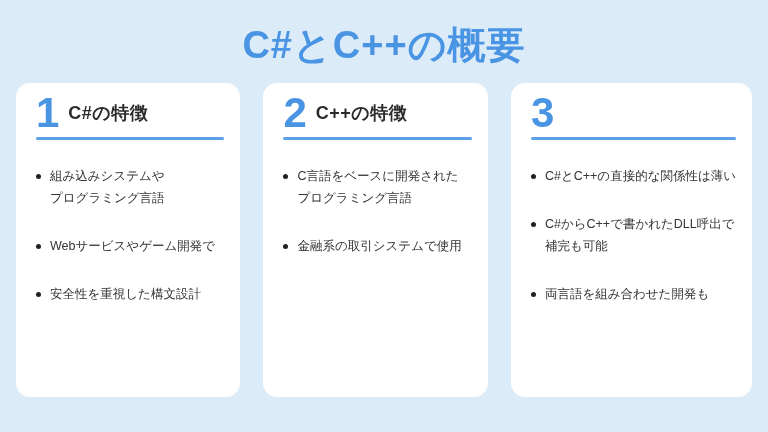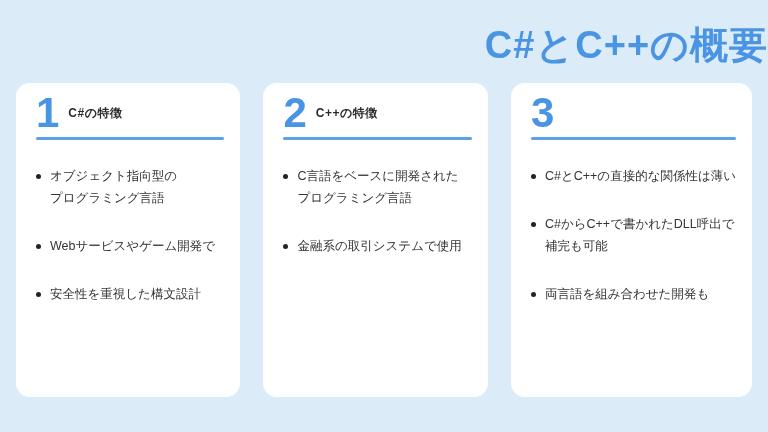--- a/index.html
+++ b/index.html
@@ -7,21 +7,21 @@
     position: relative;
     width: 768px;
     height: 432px;
     background: var(--bg, #dcebf8);
     font-family: "Liberation Sans", "DejaVu Sans", sans-serif;
     overflow: hidden;
   }
   .title {
     margin: 0;
     padding-top: 20px;
-    text-align: right;
+    text-align: center;
     font-size: 38px;
     font-weight: 800;
     letter-spacing: 1px;
     color: var(--accent, #4a94e4);
   }
   .cards {
     position: absolute;
     top: 83px;
     left: 16px;
     right: 16px;
@@ -43,21 +43,21 @@
     height: 44px;
   }
   .card-number {
     font-size: 42px;
     font-weight: 800;
     line-height: 44px;
     color: var(--accent, #4a94e4);
   }
   .card-heading {
     margin: 0;
-    font-size: 12px;
+    font-size: 18px;
     font-weight: 700;
     letter-spacing: 0.5px;
     color: var(--heading, #2b2b2b);
     white-space: nowrap;
   }
   .rule {
     height: 3px;
     border-radius: 2px;
     background: var(--underline, #5ca0e8);
     margin-top: 2px;
@@ -97,21 +97,21 @@
     <section class="card">
       <div class="card-header">
         <span class="card-number">1</span>
         <h2 class="card-heading">C#の特徴</h2>
       </div>
       <div class="rule"></div>
       <ul class="bullets">
         <li class="bullet">
           <span class="bullet-dot"></span>
           <span class="bullet-text">
-            <span class="line">オブジェクト指向型の</span>
+            <span class="line">組み込みシステムや</span>
             <span class="line">プログラミング言語</span>
           </span>
         </li>
         <li class="bullet">
           <span class="bullet-dot"></span>
           <span class="bullet-text">
             <span class="line">Webサービスやゲーム開発で</span>
           </span>
         </li>
         <li class="bullet">

